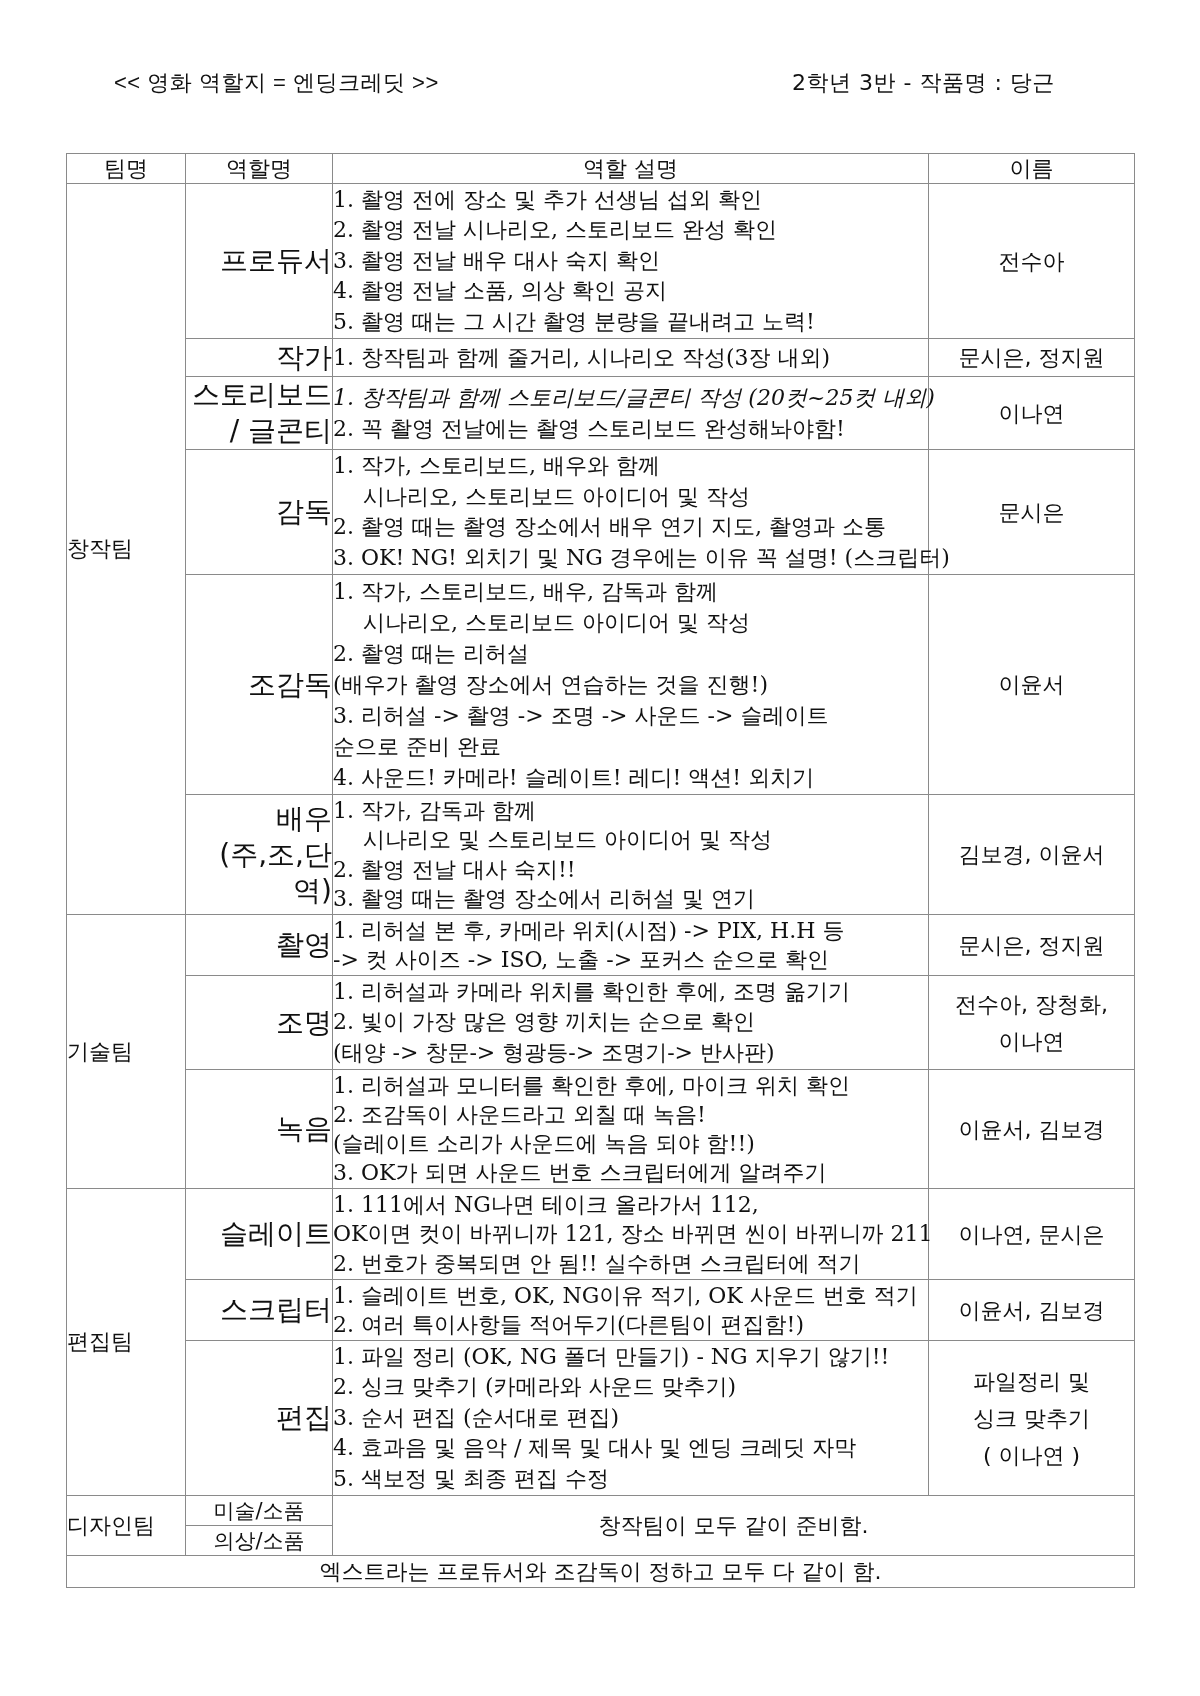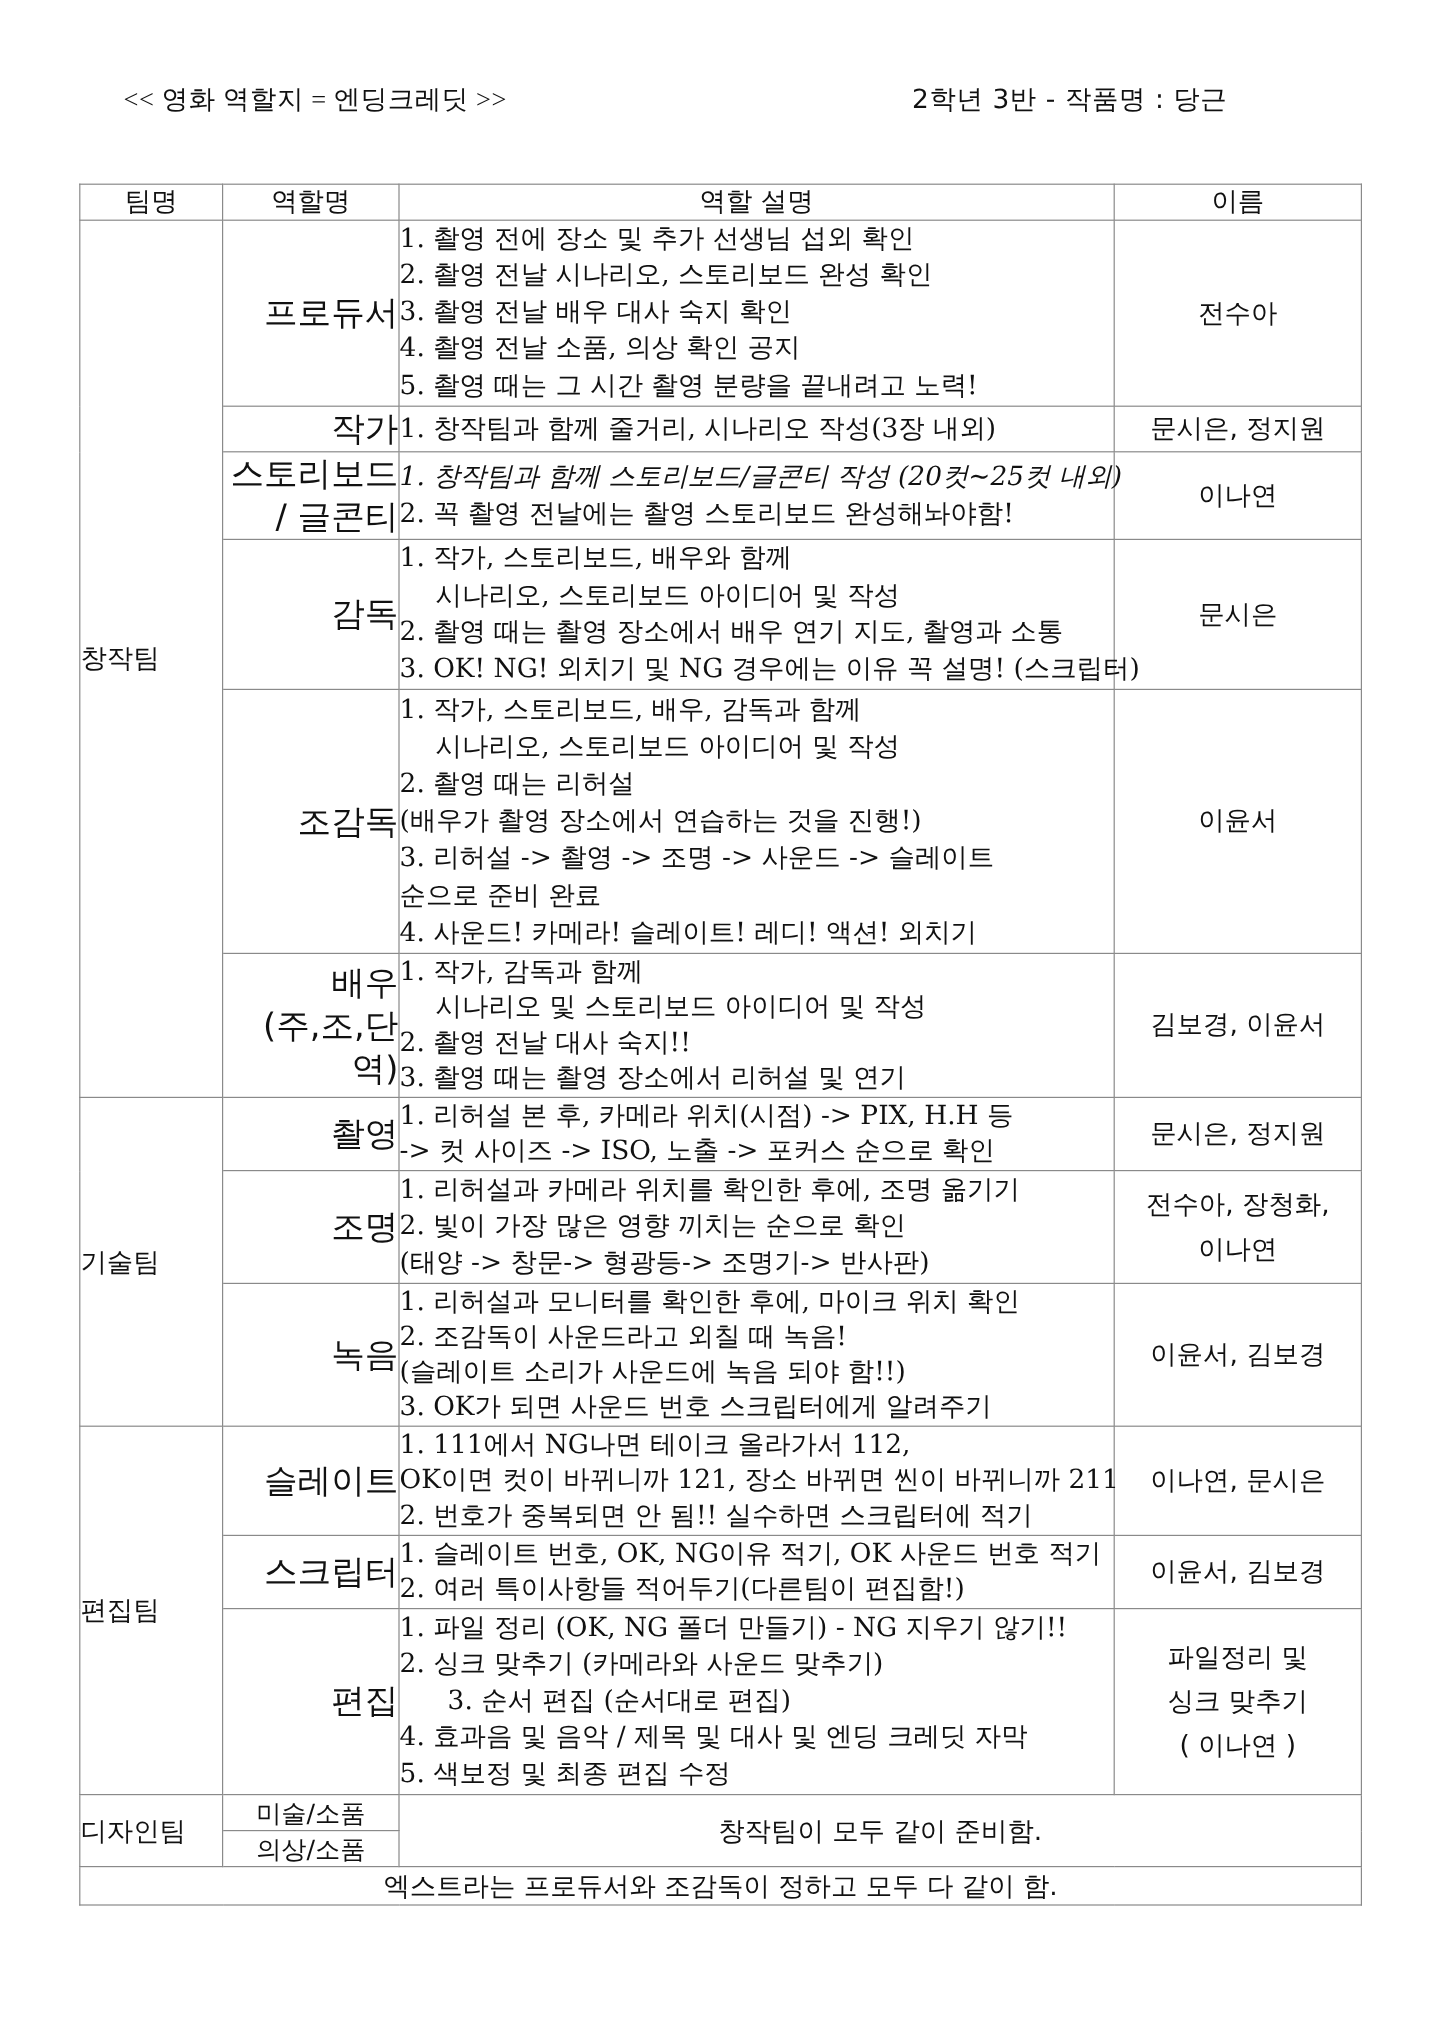--- a/index.html
+++ b/index.html
@@ -1,20 +1,20 @@
 <!DOCTYPE html>
 <html><head>
 <meta charset="utf-8">
 <style>
   html,body{margin:0;padding:0;background:#ffffff;}
   body{width:1200px;height:1696px;position:relative;overflow:hidden;color:#111;
        font-family:"DejaVu Serif","Liberation Serif",serif;}
-  .title-left{position:absolute;left:103px;top:68px;font-size:22px;letter-spacing:0.5px;
-       font-family:Liberation Serif, serif;}
-  .title-right{position:absolute;left:760px;top:68px;font-size:22px;letter-spacing:0.5px;
+  .title-left{position:absolute;left:114px;top:68px;font-size:22px;letter-spacing:0.5px;
+       font-family:Liberation Sans, sans-serif;}
+  .title-right{position:absolute;left:792px;top:68px;font-size:22px;letter-spacing:0.5px;
        font-family:"DejaVu Sans","Liberation Sans",sans-serif;}
   table.roles{position:absolute;left:66px;top:153px;width:1068px;border-collapse:collapse;table-layout:fixed;}
   table.roles td, table.roles th{border:1.5px solid #8a8a8a;padding:0;vertical-align:middle;}
   th{font-weight:normal;font-size:22px;height:29px;text-align:center;
      font-family:"DejaVu Sans","Liberation Sans",sans-serif;line-height:28px;}
   td.team{font-size:22px;font-family:"DejaVu Sans","Liberation Sans",sans-serif;}
   td.role{text-align:right;font-size:28px;line-height:36px;font-family:"DejaVu Sans","Liberation Sans",sans-serif;}
   td.desc{font-size:22px;padding-left:10px;}
   td.desc .line{height:31.5px;line-height:31.5px;white-space:nowrap;}
   td.desc .line.indent{padding-left:30px;}
@@ -198,21 +198,21 @@
           <div>이윤서, 김보경</div>
         </td>
       </tr>
       <tr>
         <td class="role" style="height: 154px;">
           <div>편집</div>
         </td>
         <td class="desc">
           <div class="line" style="height: 30.4px; line-height: 30.4px;">1. 파일 정리 (OK, NG 폴더 만들기) - NG 지우기 않기!!</div>
           <div class="line" style="height: 30.4px; line-height: 30.4px;">2. 싱크 맞추기 (카메라와 사운드 맞추기)</div>
-          <div class="line" style="height: 30.4px; line-height: 30.4px; margin-left: 40px;">3. 순서 편집 (순서대로 편집)</div>
+          <div class="line" style="height: 30.4px; line-height: 30.4px;">3. 순서 편집 (순서대로 편집)</div>
           <div class="line" style="height: 30.4px; line-height: 30.4px;">4. 효과음 및 음악 / 제목 및 대사 및 엔딩 크레딧 자막</div>
           <div class="line" style="height: 30.4px; line-height: 30.4px;">5. 색보정 및 최종 편집 수정</div>
         </td>
         <td class="name">
           <div>파일정리 및</div>
           <div>싱크 맞추기</div>
           <div>(   이나연   )</div>
         </td>
       </tr>
       <tr id="design-row-1">

